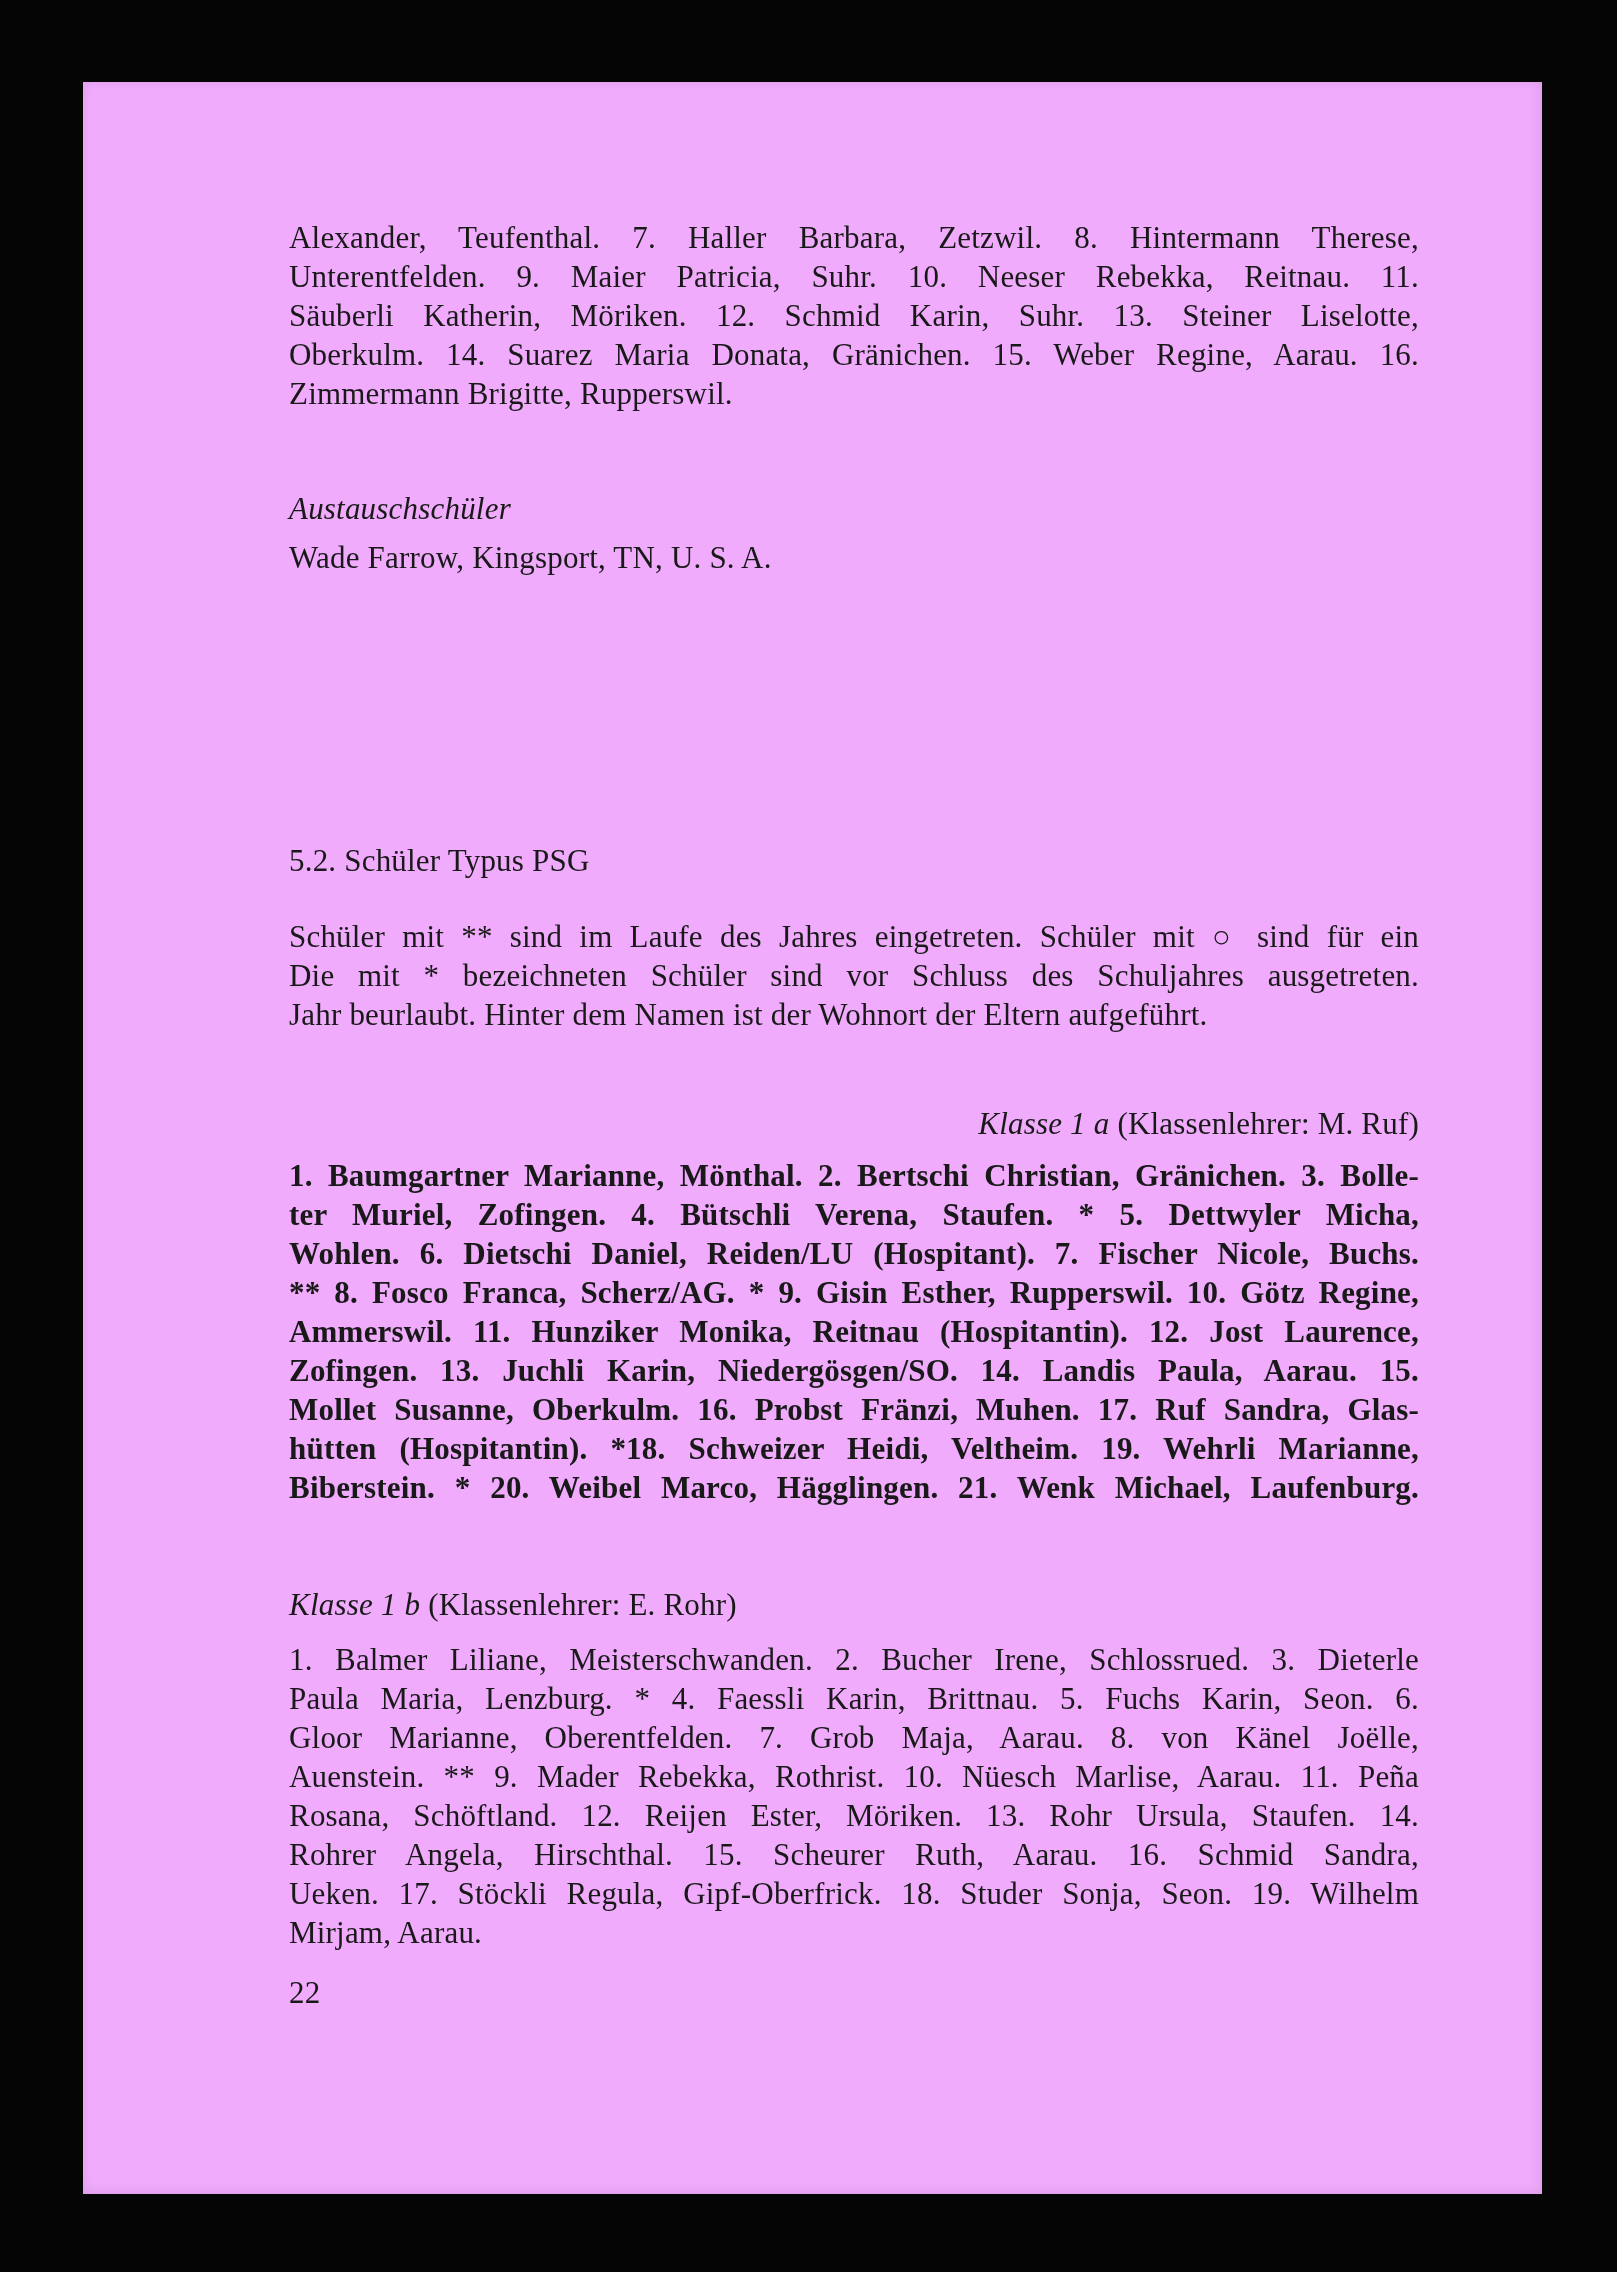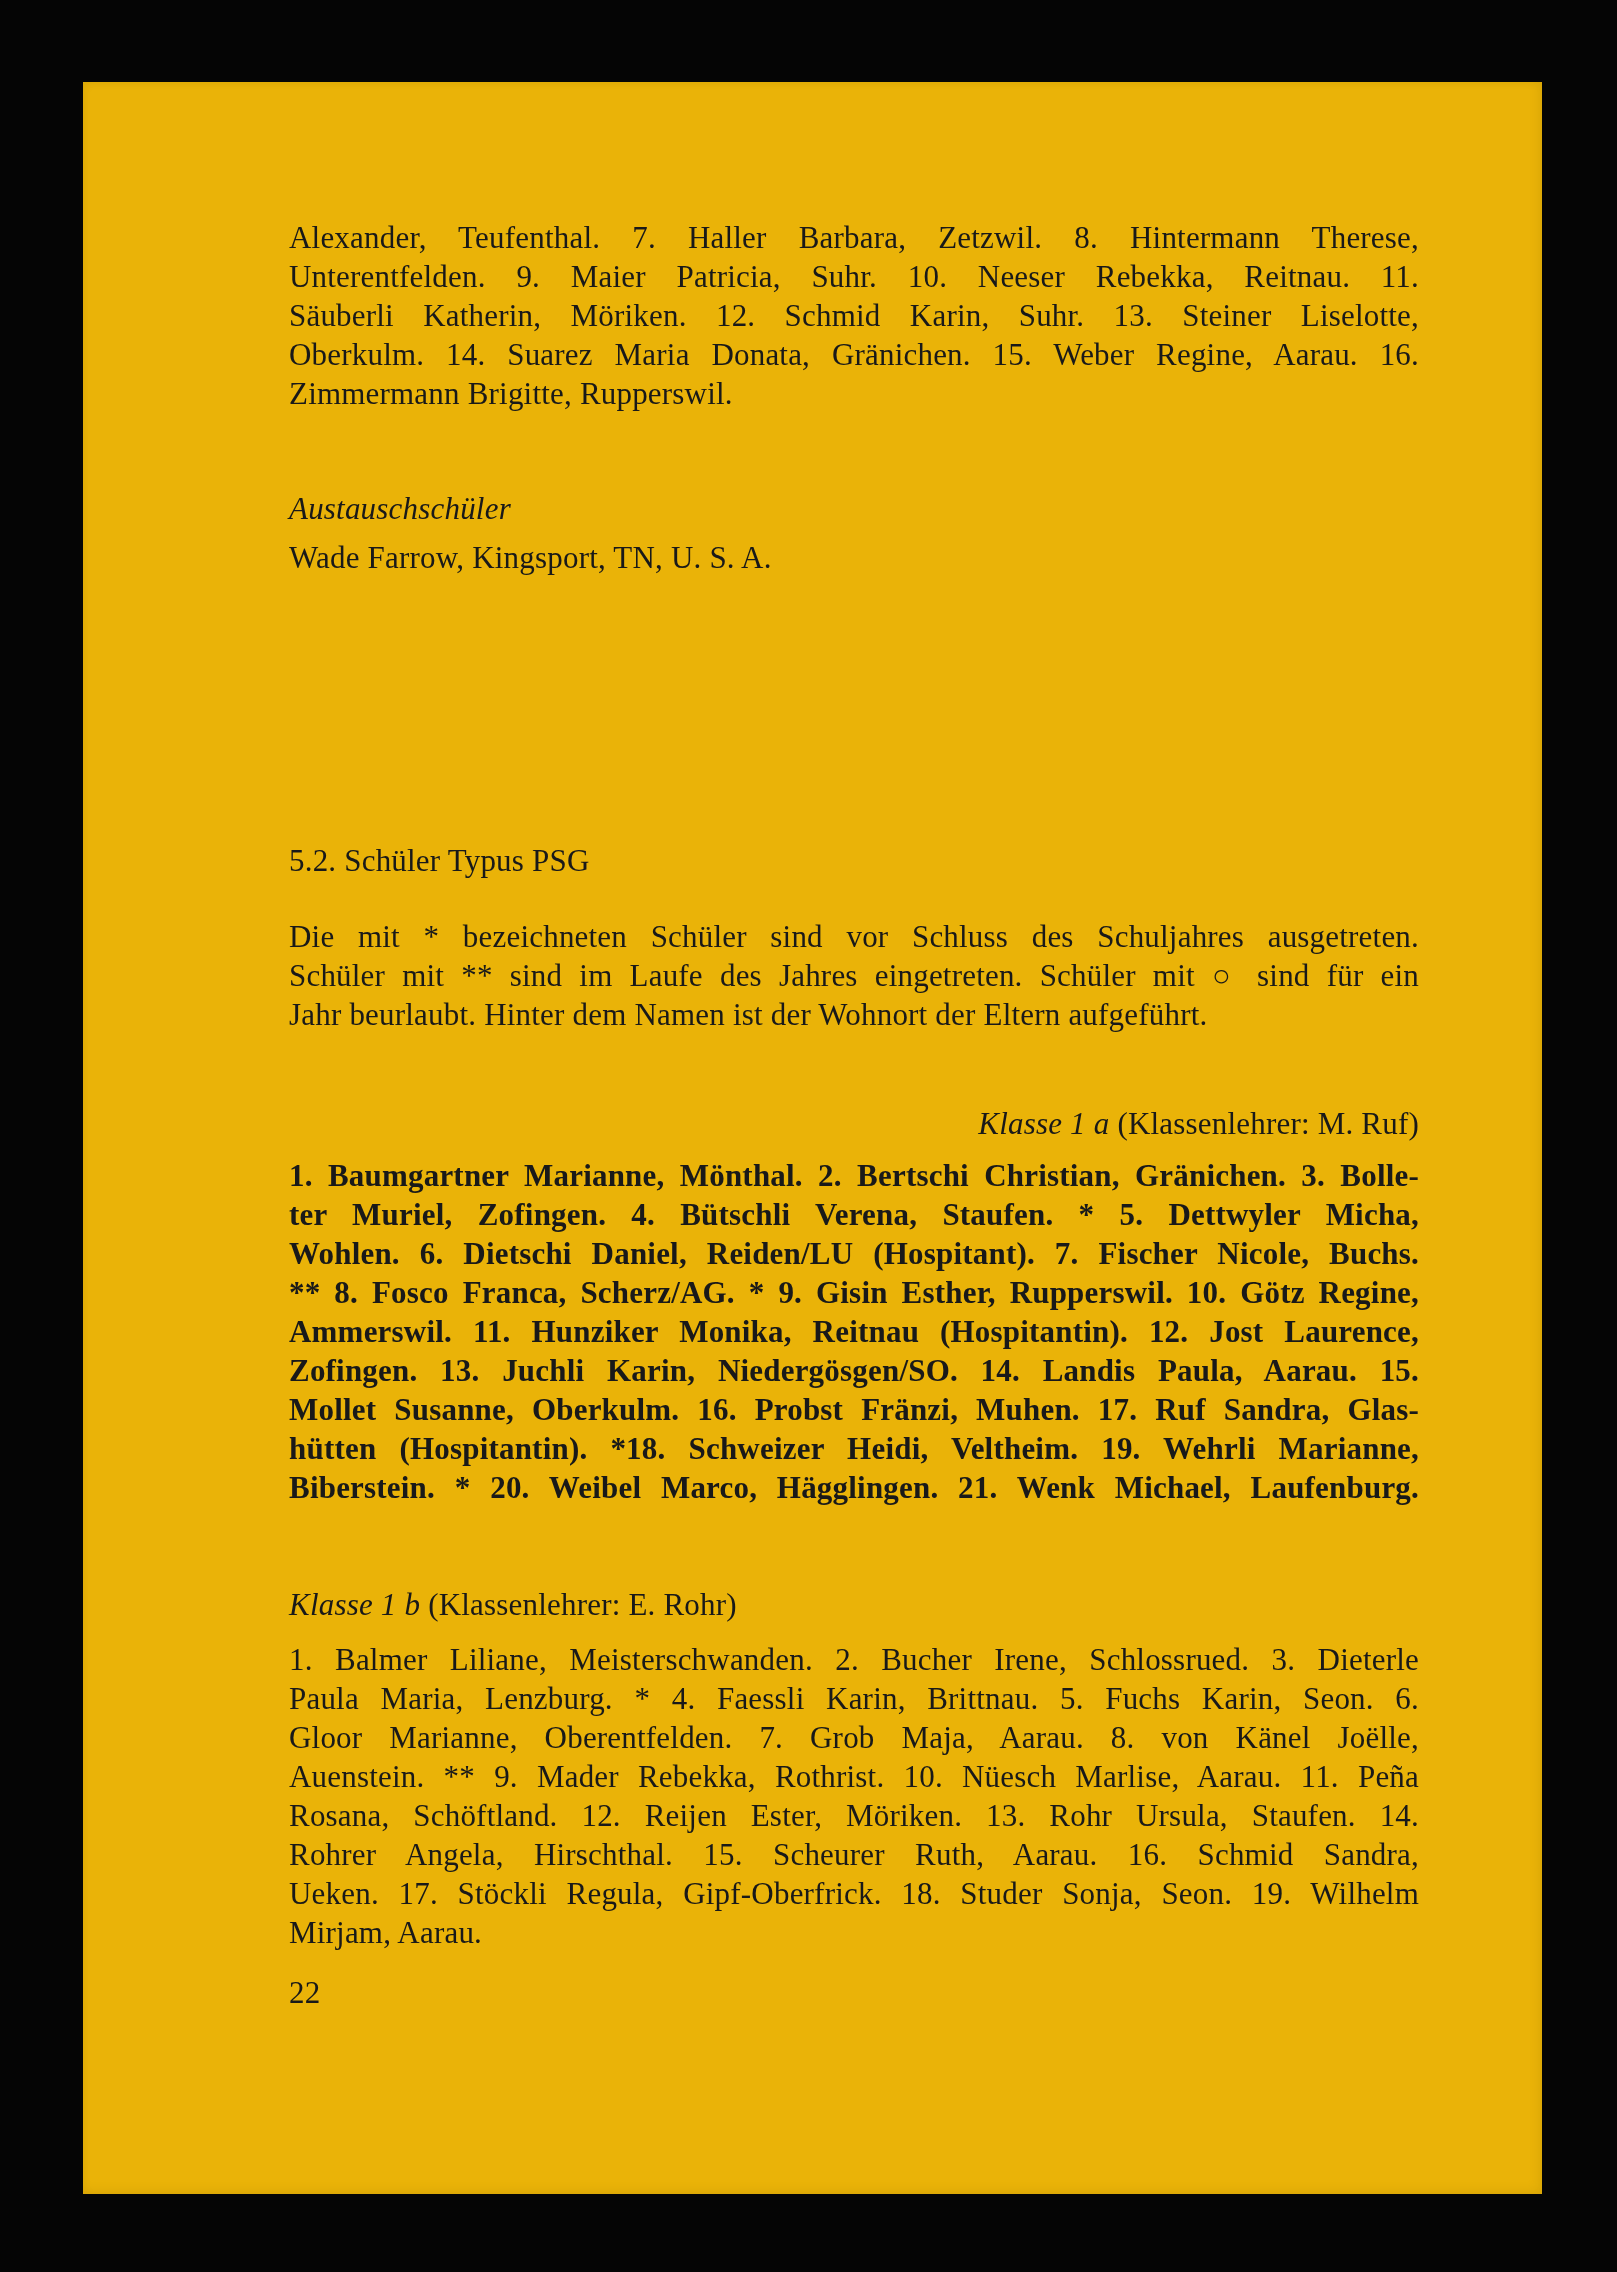--- a/index.html
+++ b/index.html
@@ -16,21 +16,21 @@
     left: 0; top: 0;
     width: 1618px; height: 2273px;
     background: #050505;
   }
   .page {
     position: absolute;
     left: 83px;
     top: 82px;
     width: 1459px;
     height: 2112px;
-    background: #eab308;
+    background: #f0abfc;
     color: #191919;
     box-shadow: inset -3.2px -3.2px 11.3px rgba(0,0,0,0.06), inset 1.6px 1.6px 8px rgba(0,0,0,0.04);
   }
   .text-col {
     margin-left: 206px;
     width: 1130px;
     font-size: 31px;
     line-height: 39px;
     letter-spacing: 0.2px;
   }
@@ -71,22 +71,22 @@
         <div class="line last">Zimmermann Brigitte, Rupperswil.</div>
       </div>
 
     <div class="heading-exchange">Austauschschüler</div>
 
     <div class="para-exchange line last">Wade Farrow, Kingsport, TN, U. S. A.</div>
 
     <div class="heading-section">5.2. Schüler Typus PSG</div>
 
     <div class="para-legend">
+        <div class="line">Schüler mit ** sind im Laufe des Jahres eingetreten. Schüler mit ○ sind für ein</div>
         <div class="line">Die mit * bezeichneten Schüler sind vor Schluss des Schuljahres ausgetreten.</div>
-        <div class="line">Schüler mit ** sind im Laufe des Jahres eingetreten. Schüler mit ○ sind für ein</div>
         <div class="line last">Jahr beurlaubt. Hinter dem Namen ist der Wohnort der Eltern aufgeführt.</div>
       </div>
 
     <div class="heading-klasse-1a">
       <span class="it">Klasse 1 a</span><span> (Klassenlehrer: M. Ruf)</span>
     </div>
 
     <div class="para-klasse-1a">
         <div class="line">1. Baumgartner Marianne, Mönthal. 2. Bertschi Christian, Gränichen. 3. Bolle-</div>
         <div class="line">ter Muriel, Zofingen. 4. Bütschli Verena, Staufen. * 5. Dettwyler Micha,</div>

